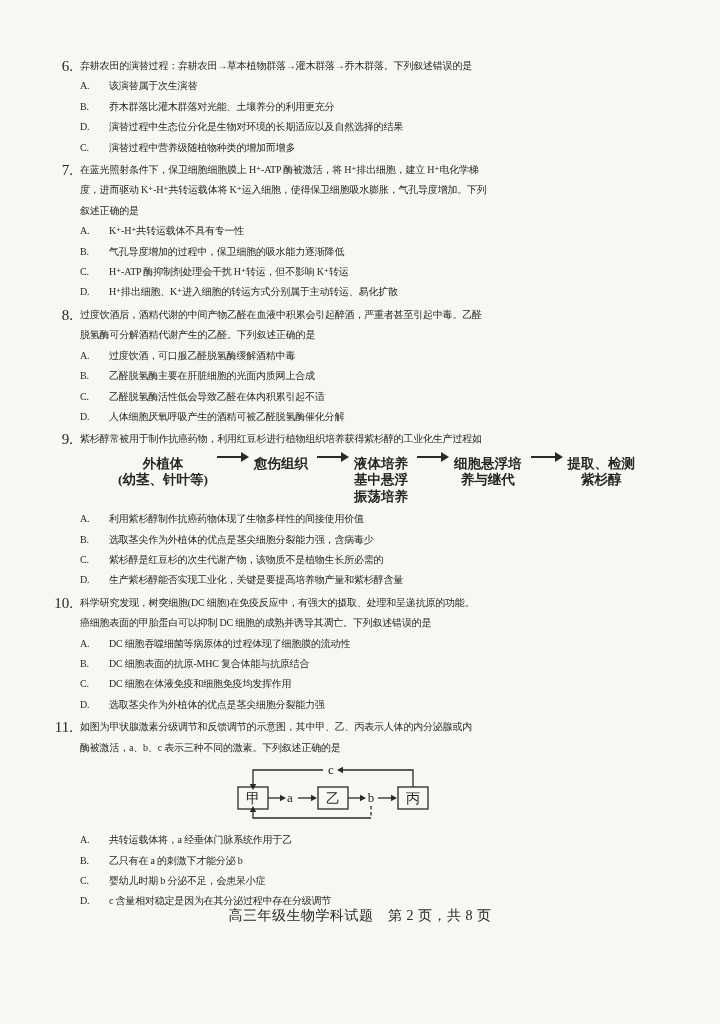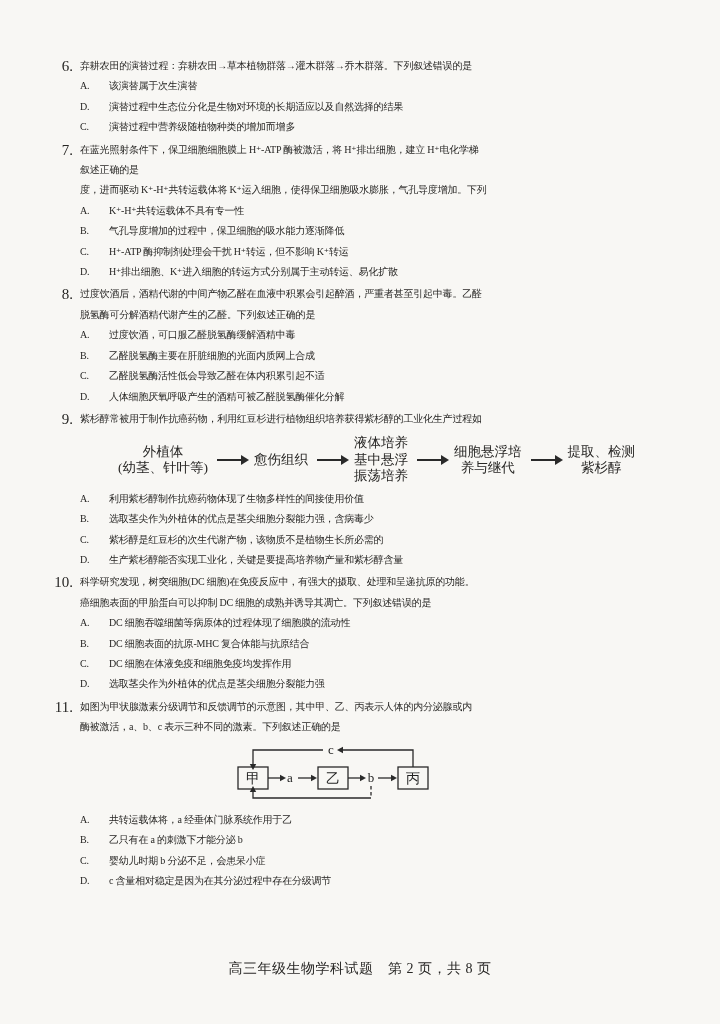--- a/index.html
+++ b/index.html
@@ -14,66 +14,67 @@
   .qrow { display:flex; }
   .qnum { flex:none; width:27px; text-align:right; margin-right:7px;
           font-size:15px; line-height:20.4px; }
   .qbody { flex:1; min-width:0; }
   .stemline, .opt {
     font-size:10px; line-height:20.4px; white-space:nowrap; letter-spacing:-0.2px;
   }
   .opt .optlabel { display:inline-block; min-width:19px; margin-right:10px; }
 
   
-  .flow { display:flex; align-items:center; margin:6px 0 4px 38px;
-          font-weight:normal; font-size:13.5px; line-height:16.5px; }
+  .flow { display:flex; margin:6px 0 4px 38px;
+          font-weight:bold; font-size:13.5px; line-height:16.5px; }
   .fstage { text-align:center; flex:none; white-space:nowrap; }
   .farrow { flex:none; width:24px; height:2px; background:#2a2a2a;
             margin:0 13px 0 9px; position:relative; }
   .farrow::after { content:''; position:absolute; right:-8px; top:-4px;
             width:0; height:0; border-left:8px solid #2a2a2a;
             border-top:5px solid transparent; border-bottom:5px solid transparent; }
 
   
   .d11 { margin:4px 0 4px 150px; height:64px; }
   .d11 svg .ln { stroke:#2a2a2a; stroke-width:1.3; fill:none; }
   .d11 svg .dash { stroke-dasharray:3.5,2.5; }
   .d11 svg .ah { fill:#2a2a2a; stroke:none; }
   .d11 svg text { font-size:14px; fill:#1f1f1f;
         font-family:"Liberation Serif","DejaVu Serif",serif; }
   .d11 svg text.sm { font-size:13px; }
 
-  .footer { position:absolute; top:960px; left:0; width:100%;
+  .footer { position:absolute; top:907px; left:0; width:100%;
             text-align:center; font-size:14px; letter-spacing:0.5px; }
 </style>
 </head>
 <body>
 
 <div class="page">
   <div class="content">
 
     <div class="q">
       <div class="qrow">
         <div class="qnum">6.</div>
         <div class="qbody">
           <div class="stemline">弃耕农田的演替过程：弃耕农田→草本植物群落→灌木群落→乔木群落。下列叙述错误的是</div>
           <div class="opt"><span class="optlabel">A.</span><span>该演替属于次生演替</span></div>
+          <div class="opt"><span class="optlabel">B.</span><span>乔木群落比灌木群落对光能、土壤养分的利用更充分</span></div>
           <div class="opt"><span class="optlabel">D.</span><span>演替过程中生态位分化是生物对环境的长期适应以及自然选择的结果</span></div>
           <div class="opt"><span class="optlabel">C.</span><span>演替过程中营养级随植物种类的增加而增多</span></div>
         </div>
       </div>
     </div>
 
     <div class="q">
       <div class="qrow">
         <div class="qnum">7.</div>
         <div class="qbody">
           <div class="stemline">在蓝光照射条件下，保卫细胞细胞膜上 H⁺-ATP 酶被激活，将 H⁺排出细胞，建立 H⁺电化学梯</div>
+          <div class="stemline">度，进而驱动 K⁺-H⁺共转运载体将 K⁺运入细胞，使得保卫细胞吸水膨胀，气孔导度增加。下列</div>
           <div class="stemline">叙述正确的是</div>
-          <div class="stemline">度，进而驱动 K⁺-H⁺共转运载体将 K⁺运入细胞，使得保卫细胞吸水膨胀，气孔导度增加。下列</div>
           <div class="opt"><span class="optlabel">A.</span><span>K⁺-H⁺共转运载体不具有专一性</span></div>
           <div class="opt"><span class="optlabel">B.</span><span>气孔导度增加的过程中，保卫细胞的吸水能力逐渐降低</span></div>
           <div class="opt"><span class="optlabel">C.</span><span>H⁺-ATP 酶抑制剂处理会干扰 H⁺转运，但不影响 K⁺转运</span></div>
           <div class="opt"><span class="optlabel">D.</span><span>H⁺排出细胞、K⁺进入细胞的转运方式分别属于主动转运、易化扩散</span></div>
         </div>
       </div>
     </div>
 
     <div class="q">
       <div class="qrow">

